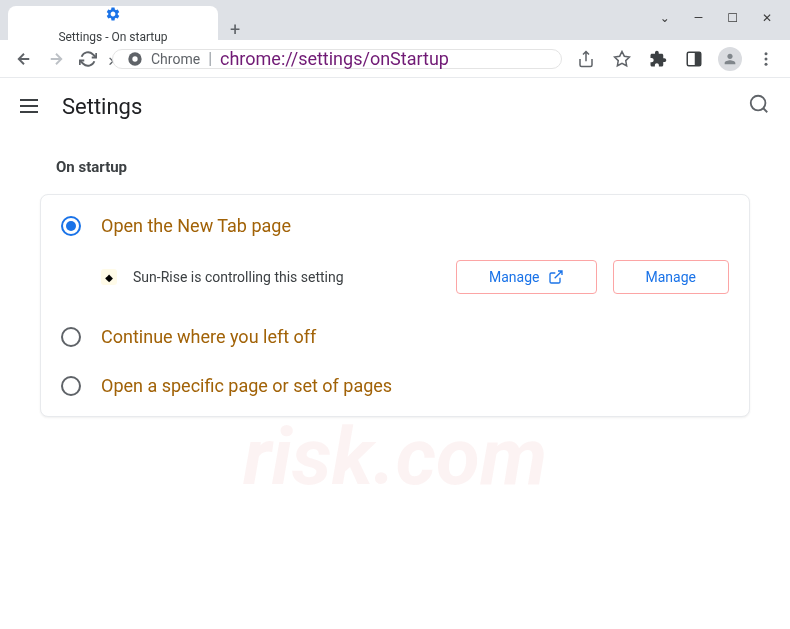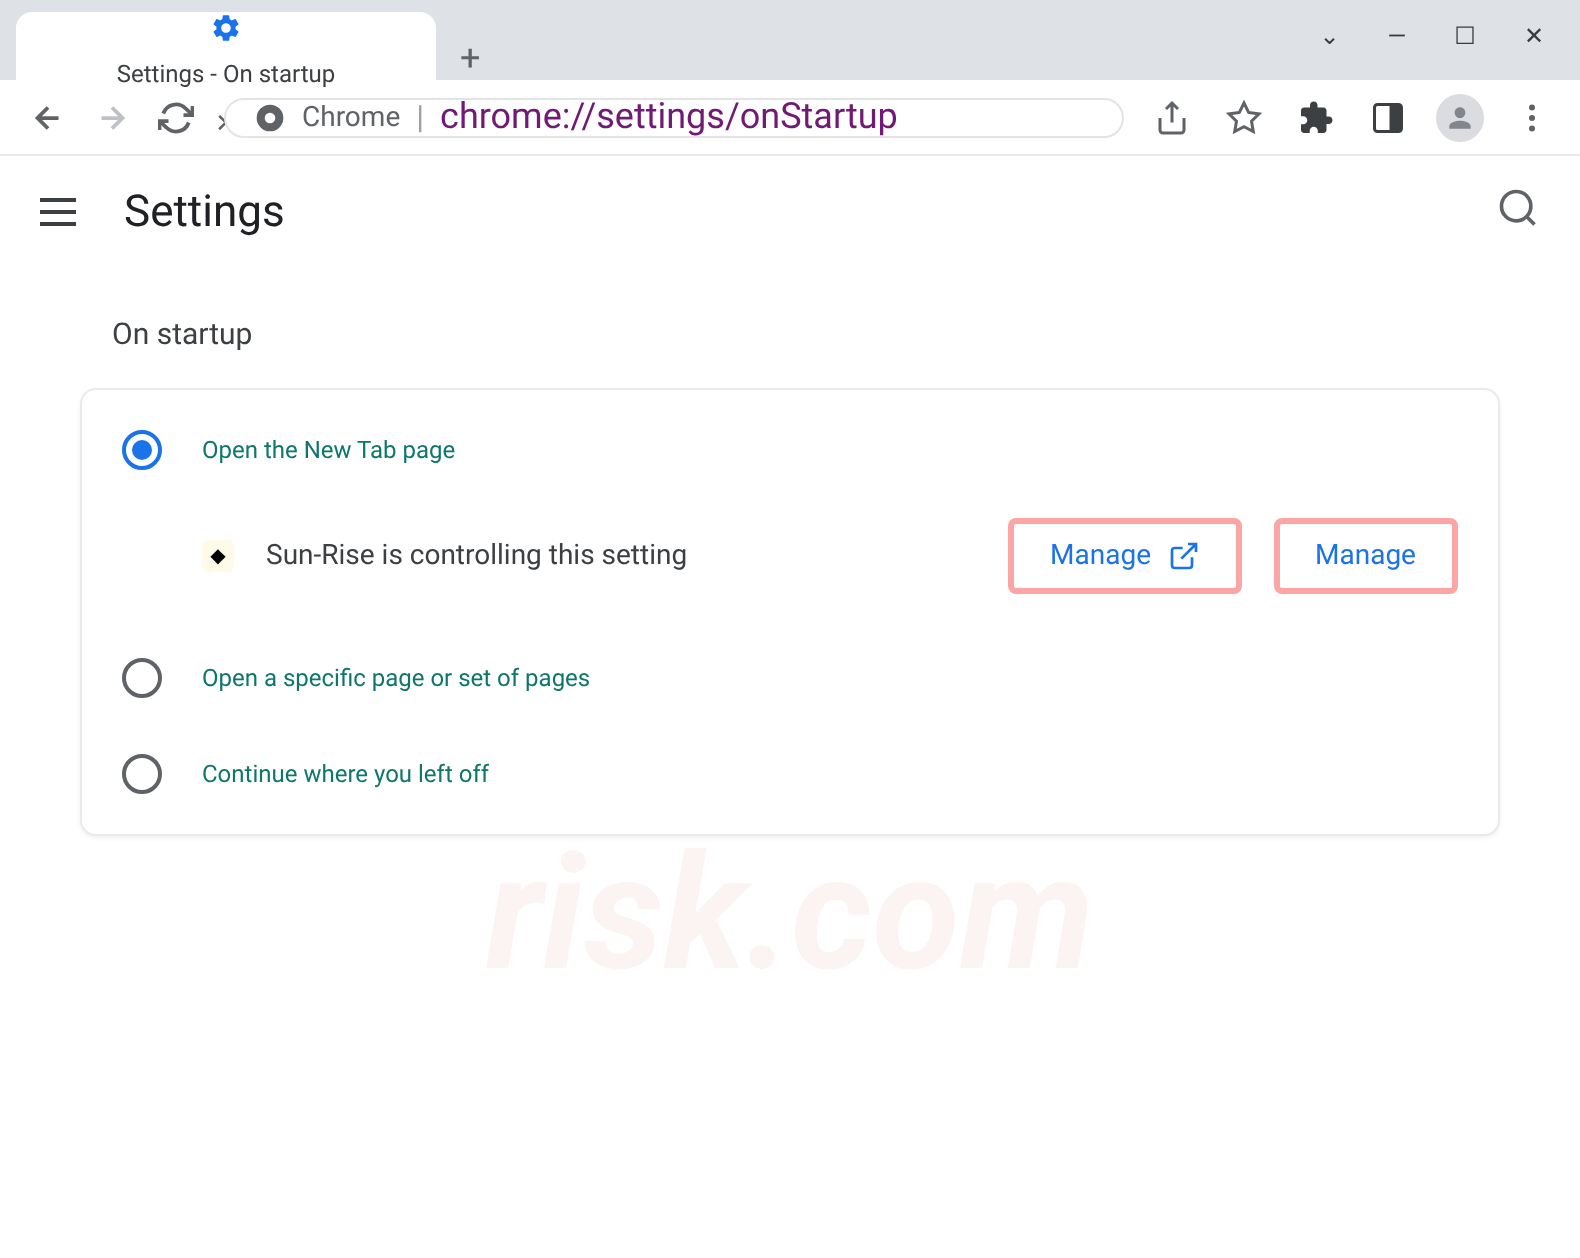--- a/index.html
+++ b/index.html
@@ -24,31 +24,31 @@
 .toolbar-icon { width: 28px; height: 28px; display: flex; align-items: center; justify-content: center; color: #5f6368; }
 .avatar { width: 24px; height: 24px; background: #dadce0; border-radius: 50%; display: flex; align-items: center; justify-content: center; }
 .avatar svg { width: 16px; height: 16px; fill: #80868b; }
 .content { background: #fff; height: calc(629px - 78px); position: relative; }
 .header { height: 56px; display: flex; align-items: center; padding: 0 20px; }
 .hamburger { width: 24px; height: 24px; display: flex; flex-direction: column; justify-content: center; gap: 4px; margin-right: 18px; }
 .hamburger span { height: 2px; background: #3c4043; width: 18px; }
 .settings-title { font-size: 22px; color: #202124; font-weight: 400; }
 .header-search { margin-left: auto; color: #5f6368; }
 .page-body { padding: 0 40px; }
-.section-title { font-size: 15px; color: #3c4043; font-weight: 400; margin: 24px 0 18px 16px; }
+.section-title { font-size: 15px; color: #3c4043; font-weight: 700; margin: 24px 0 18px 16px; }
 .card { border: 1px solid #e8eaed; border-radius: 8px; background: #fff; box-shadow: 0 1px 2px rgba(60,64,67,0.08); padding: 6px 12px; }
 .radio-row { display: flex; align-items: center; padding: 14px 8px; gap: 20px; }
 .radio { width: 20px; height: 20px; border: 2px solid #5f6368; border-radius: 50%; display: flex; align-items: center; justify-content: center; flex-shrink: 0; }
 .radio.selected { border-color: #1a73e8; }
 .radio.selected .dot { width: 10px; height: 10px; background: #1a73e8; border-radius: 50%; }
-.radio-label { font-size: 12px; color: #0f766e; }
+.radio-label { font-size: 18px; color: #a16207; }
 .managed-row { display: flex; align-items: center; padding: 10px 8px 18px 48px; gap: 16px; }
 .ext-icon { width: 16px; height: 16px; background: #fffbe8; border-radius: 3px; display:flex; align-items:center; justify-content:center; font-size:10px; }
 .managed-text { font-size: 14px; color: #3c4043; flex: 1; }
-.btn { border: 3px solid #fca5a5; background: #fff; border-radius: 4px; padding: 8px 18px; font-size: 14px; color: #1a73e8; display: flex; align-items: center; gap: 8px; }
+.btn { border: 1px solid #fca5a5; background: #fff; border-radius: 4px; padding: 8px 32px; font-size: 14px; color: #1a73e8; display: flex; align-items: center; gap: 8px; }
 .btn .launch-icon { width: 16px; height: 16px; }
 .watermark { position: absolute; top: 50%; left: 50%; transform: translate(-50%, -40%); font-size: 130px; font-weight: 700; color: rgba(200, 50, 50, 0.06); font-style: italic; white-space: nowrap; pointer-events: none; z-index: 0; line-height: 1.2; }
 .watermark div:last-child { font-size: 80px; }
 .card, .header, .section-title { position: relative; z-index: 1; }
 </style>
 </head>
 <body>
 
 <div class="tab-strip">
   <div class="tab">
@@ -176,22 +176,22 @@
               <path d="M18 13v6a2 2 0 01-2 2H5a2 2 0 01-2-2V8a2 2 0 012-2h6M15 3h6v6M10 14L21 3"></path>
             </svg>
         </button>
         <button class="btn">
           <span>Manage</span>
         </button>
       </div>
 
       <div class="radio-row">
         <div class="radio"></div>
-        <div class="radio-label">Open a specific page or set of pages</div>
+        <div class="radio-label">Continue where you left off</div>
       </div>
 
       <div class="radio-row">
         <div class="radio"></div>
-        <div class="radio-label">Continue where you left off</div>
+        <div class="radio-label">Open a specific page or set of pages</div>
       </div>
     </div>
   </div>
 </div>
 
 </body></html>

